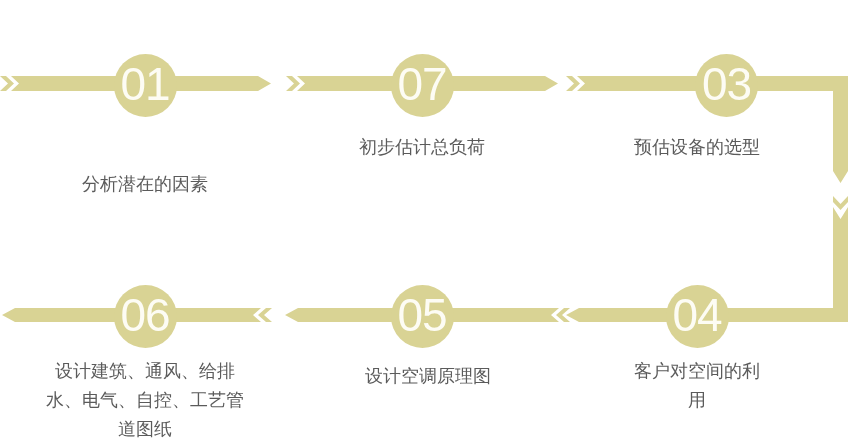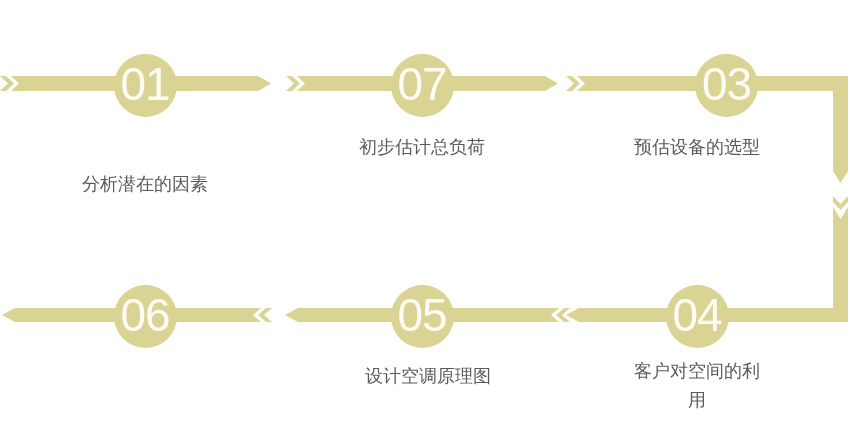--- a/index.html
+++ b/index.html
@@ -116,14 +116,17 @@
   <div class="step-circle c6">
     <span class="step-number">06</span>
   </div>
 
   <div class="step-label l1">分析潜在的因素</div>
   <div class="step-label l3">预估设备的选型</div>
   <div class="step-label l2">初步估计总负荷</div>
   <div class="step-label l4">客户对空间的利
 用</div>
   <div class="step-label l5">设计空调原理图</div>
+  <div class="step-label l6">设计建筑、通风、给排
+水、电气、自控、工艺管
+道图纸</div>
 
 </div>
 
 </body></html>

